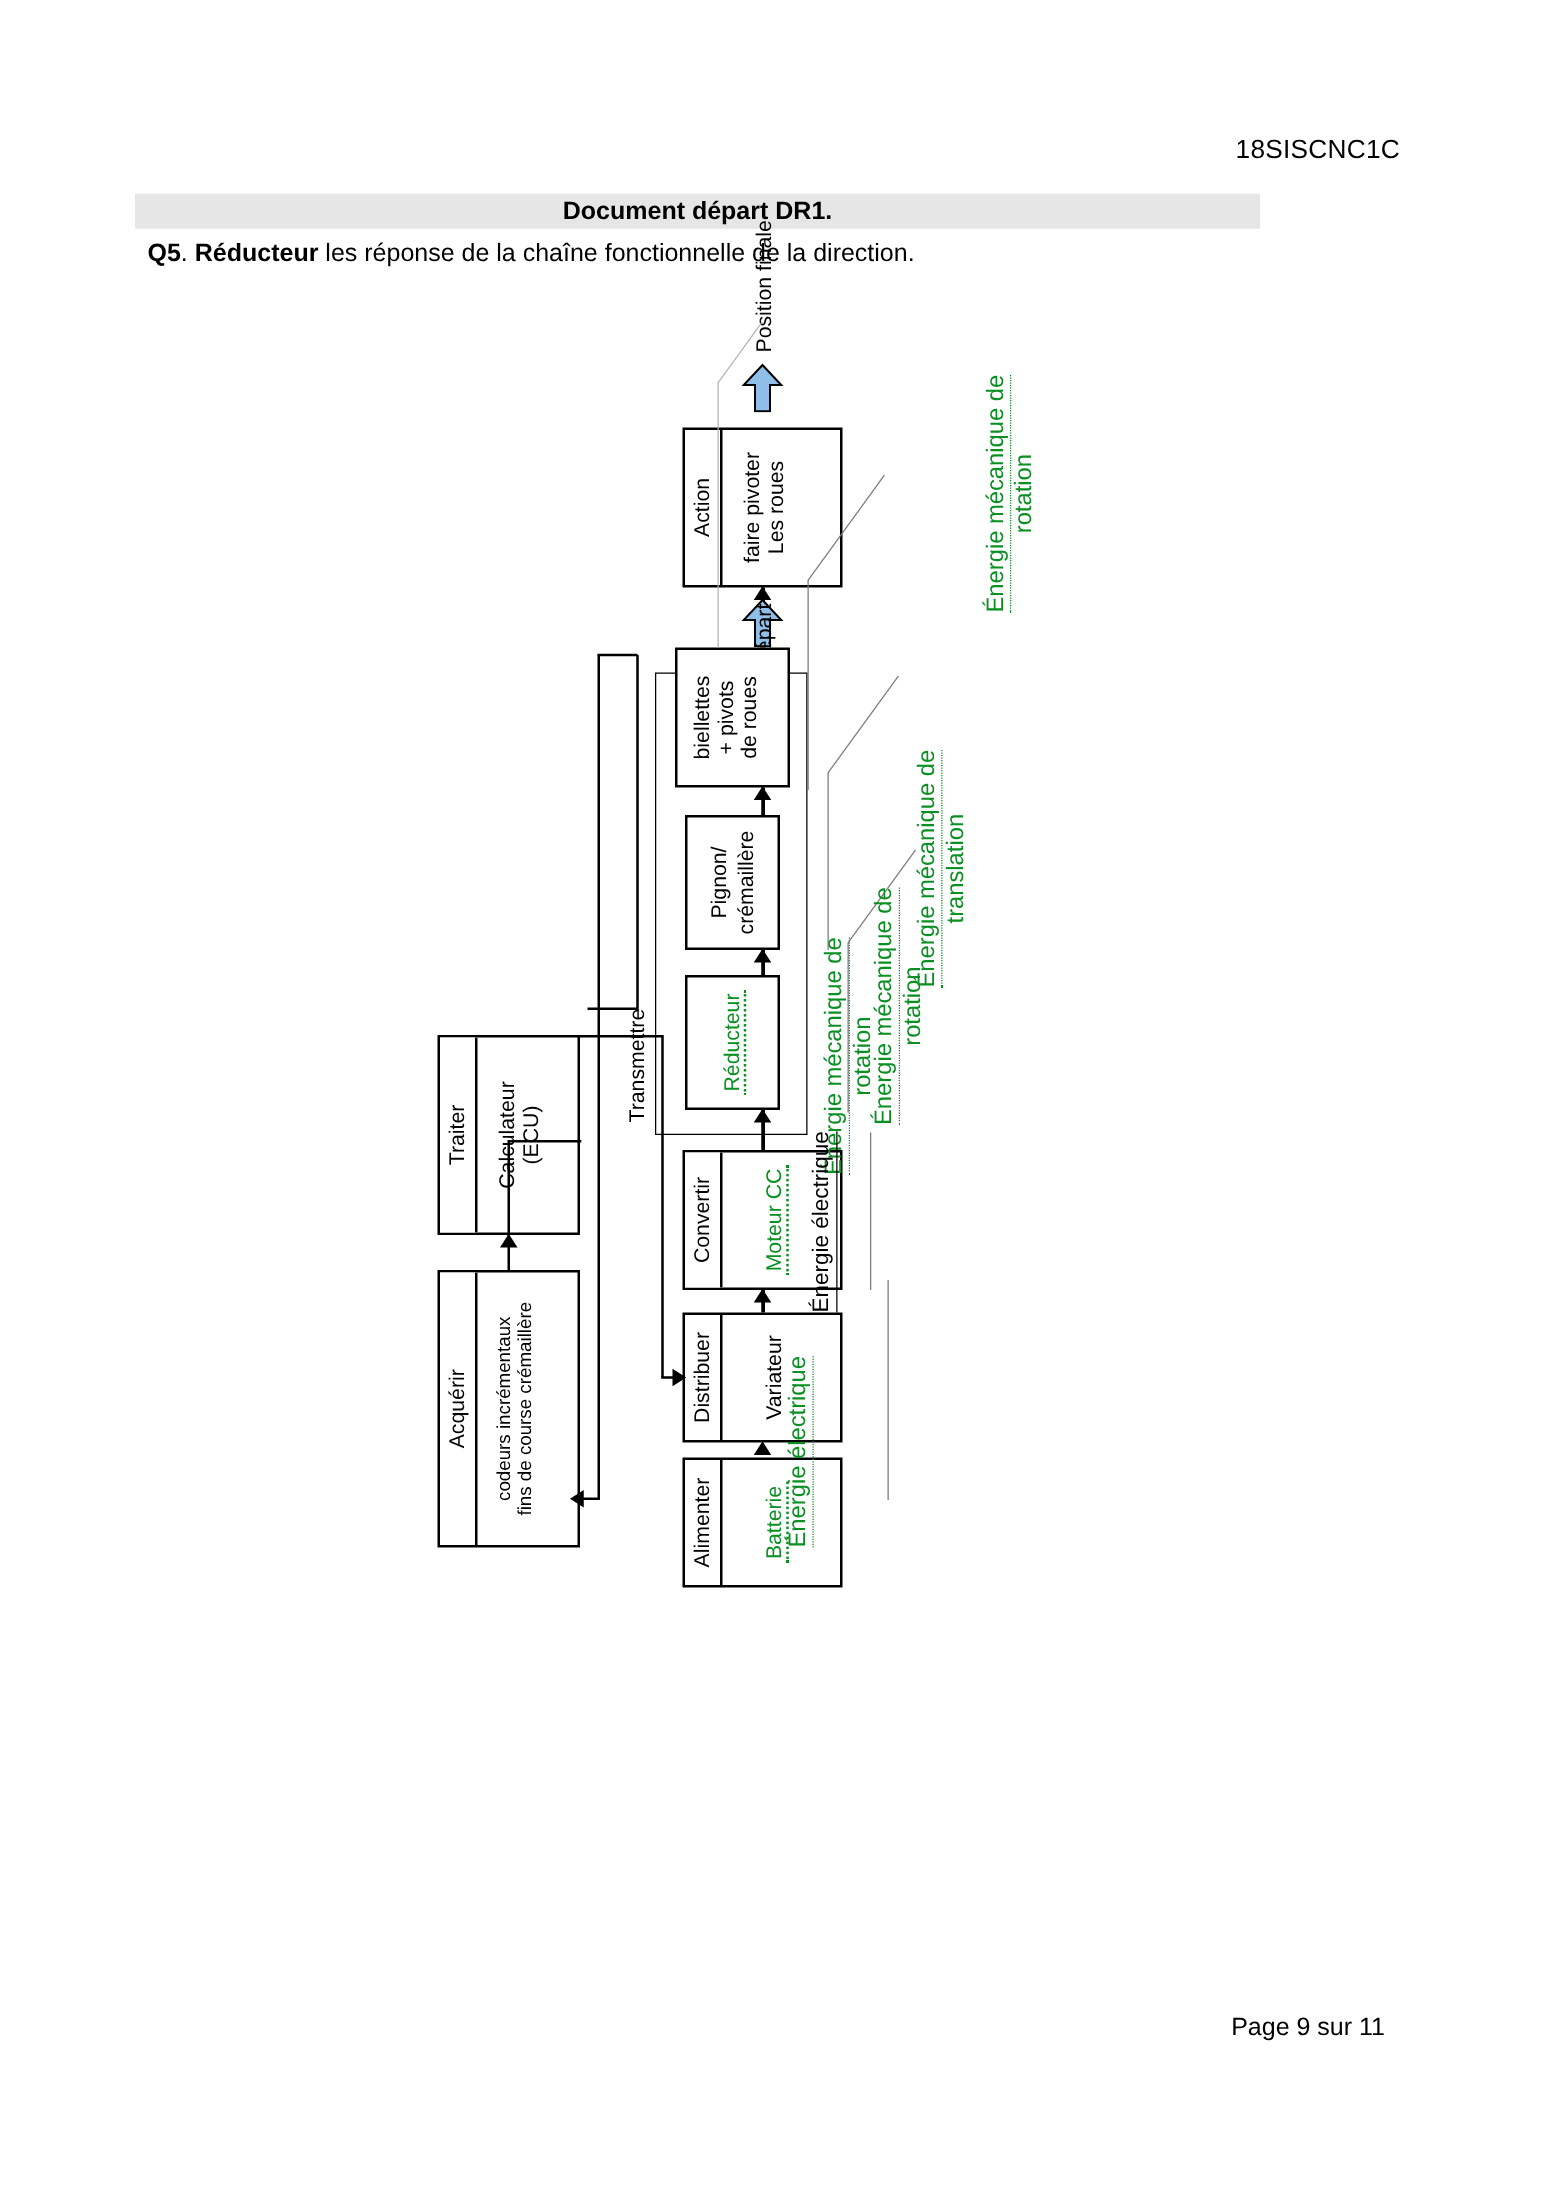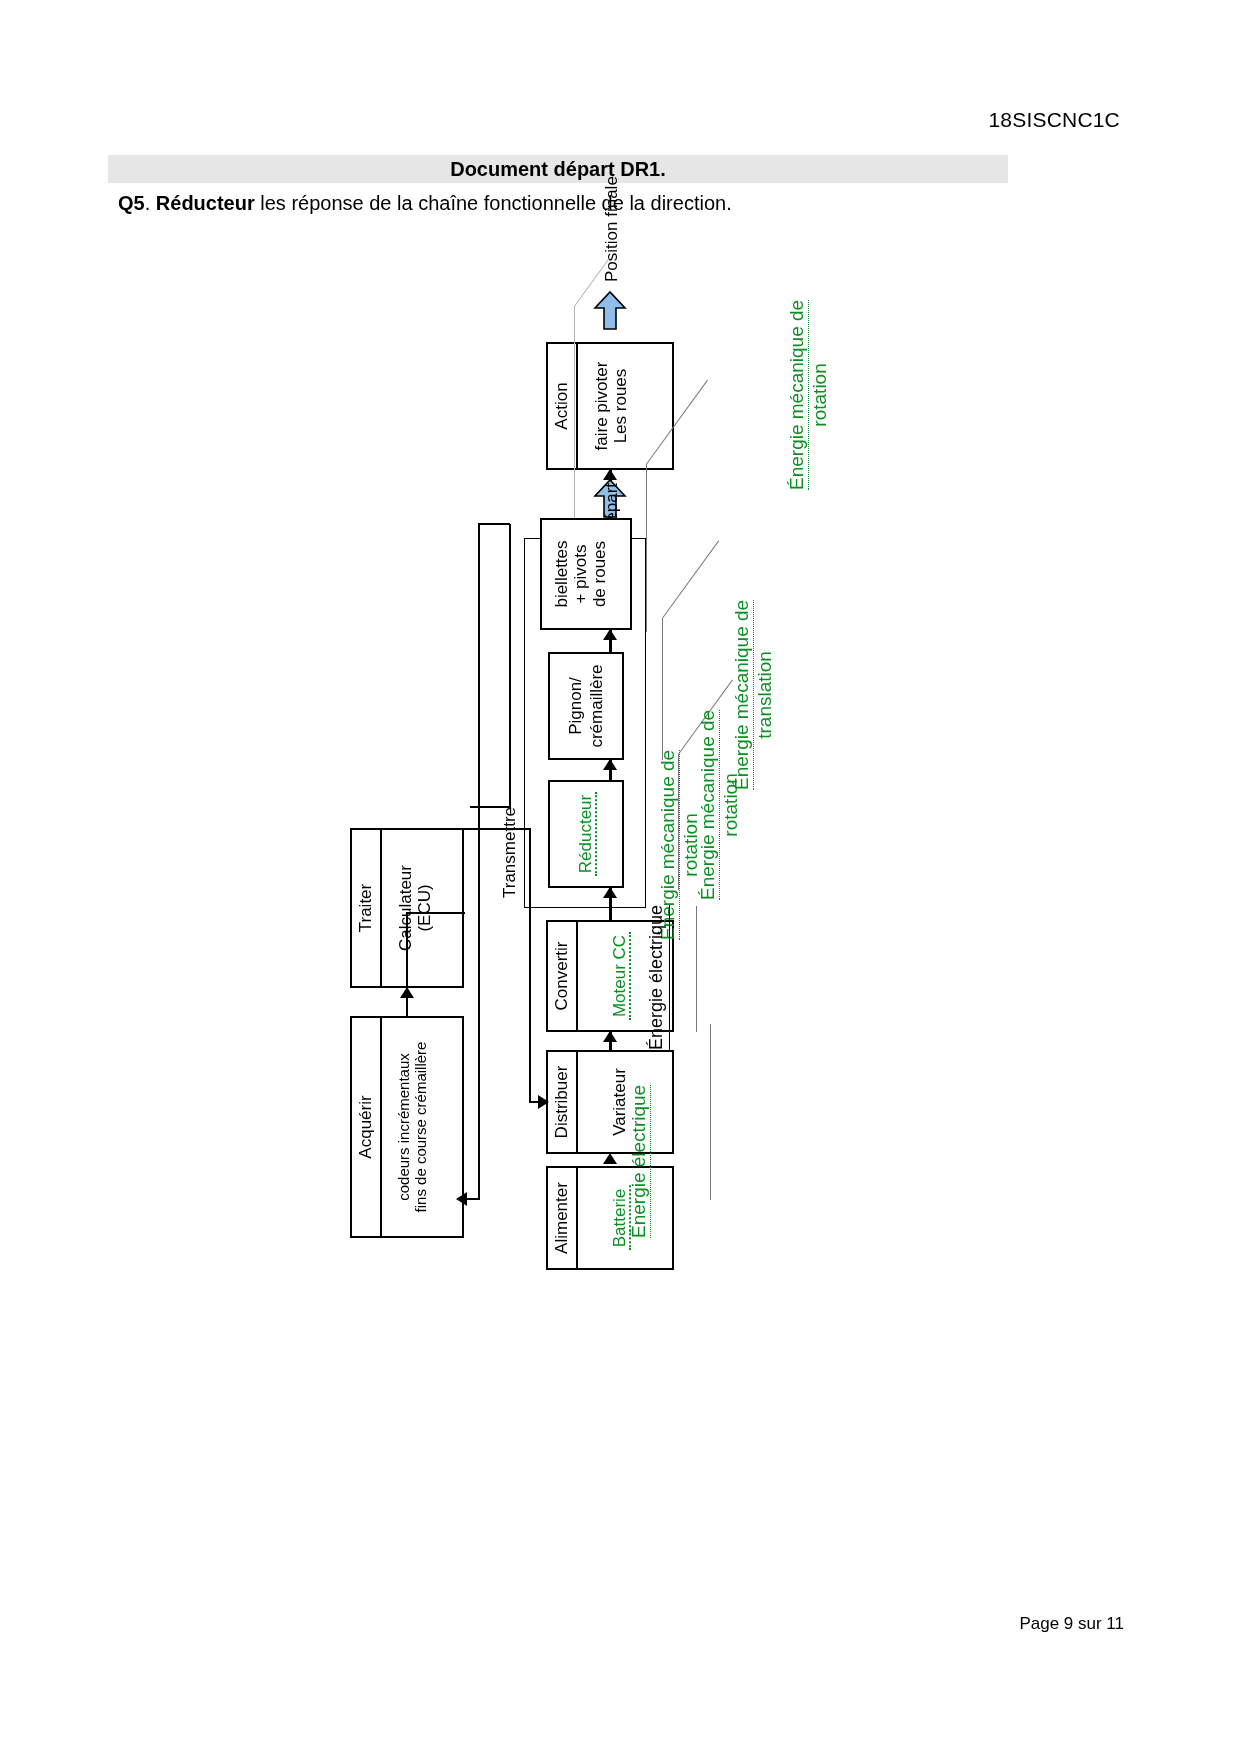--- a/index.html
+++ b/index.html
@@ -41,23 +41,23 @@
     left: 118px;
     top: 192px;
     font-size: 20px;
     white-space: nowrap;
   }
   #question-line .q-num { font-weight: bold; }
   #question-line .q-verb { font-weight: bold; }
 
   #page-footer {
     position: absolute;
-    right: 116px;
+    right: 132px;
     bottom: 120px;
-    font-size: 17px;
+    font-size: 20px;
     text-align: center;
   }
 
   
   
   #diagram-rotor {
     position: absolute;
     left: 620px;          
     top: 760px;
     width: 1000px;

